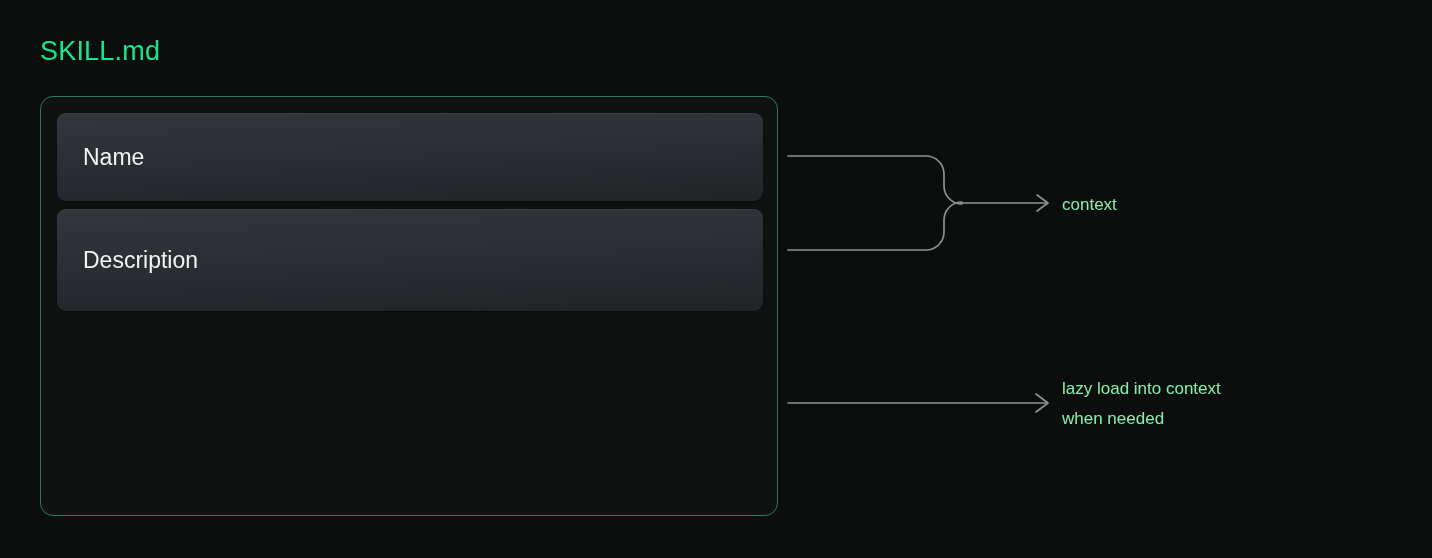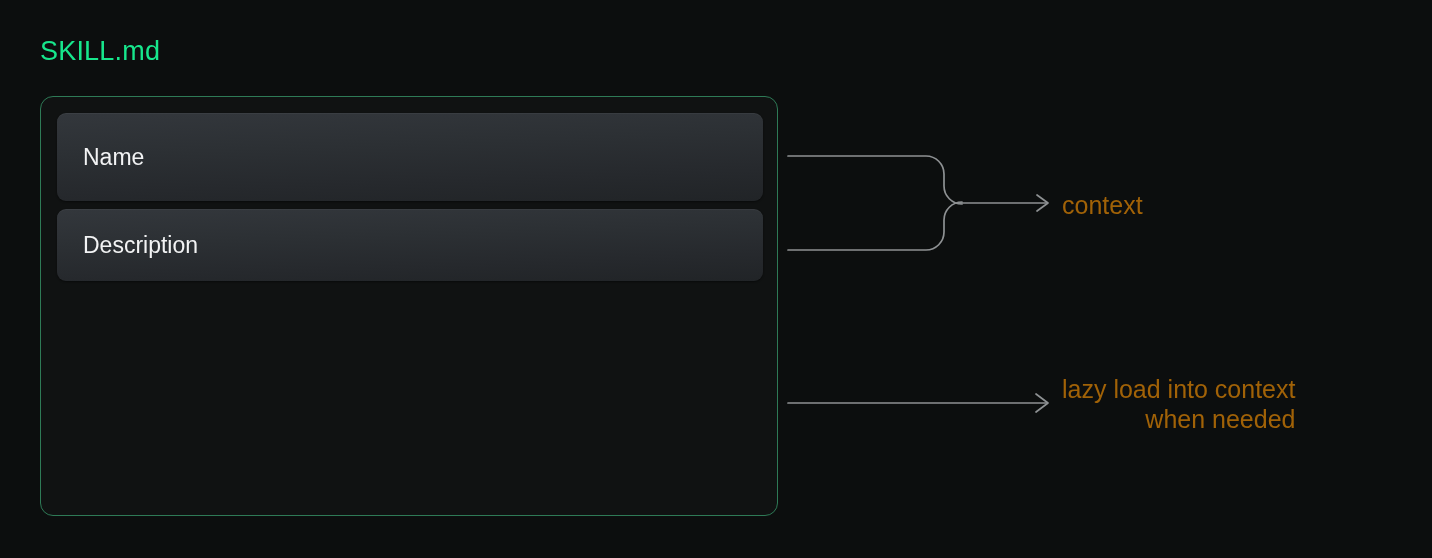--- a/index.html
+++ b/index.html
@@ -51,21 +51,21 @@
     left: 16px;
     width: 706px;
     box-sizing: border-box;
     border-radius: 9px;
     background: linear-gradient(178deg, #33373c 0%, #2c3034 38%, #26292d 72%, #212427 100%);
     box-shadow: inset 0 1px 0 rgba(255,255,255,0.045),
                 0 1px 2px rgba(0,0,0,0.45);
     padding-left: 11px;
   }
   #field-name  { top: 16px;  height: 88px; }
-  #field-desc  { top: 112px; height: 72px; text-decoration: underline; }
+  #field-desc  { top: 112px; height: 102px; text-decoration: underline; }
 
   .field-label {
     position: absolute;
     left: 26px;
     top: 50%;
     transform: translateY(-50%);
     font-size: 23px;
     color: #f2f3f4;
     line-height: 1;
     white-space: nowrap;
@@ -115,25 +115,24 @@
     fill: none;
     stroke: #8e9193;
     stroke-width: 1.7;
     stroke-linecap: round;
     stroke-linejoin: round;
   }
 
   
   .annotation {
     position: absolute;
-    color: #a16207;
-    font-size: 25px;
+    color: #86efac;
+    font-size: 17px;
     line-height: 30px;
     white-space: pre-line;
-    text-align: right;
   }
   #annot-context { left: 1062px; top: 190px; }
   #annot-lazy    { left: 1062px; top: 374px; }
 </style>
 </head>
 <body>
 
 <div id="canvas">
 
   <div id="skill-title">SKILL.md</div>

